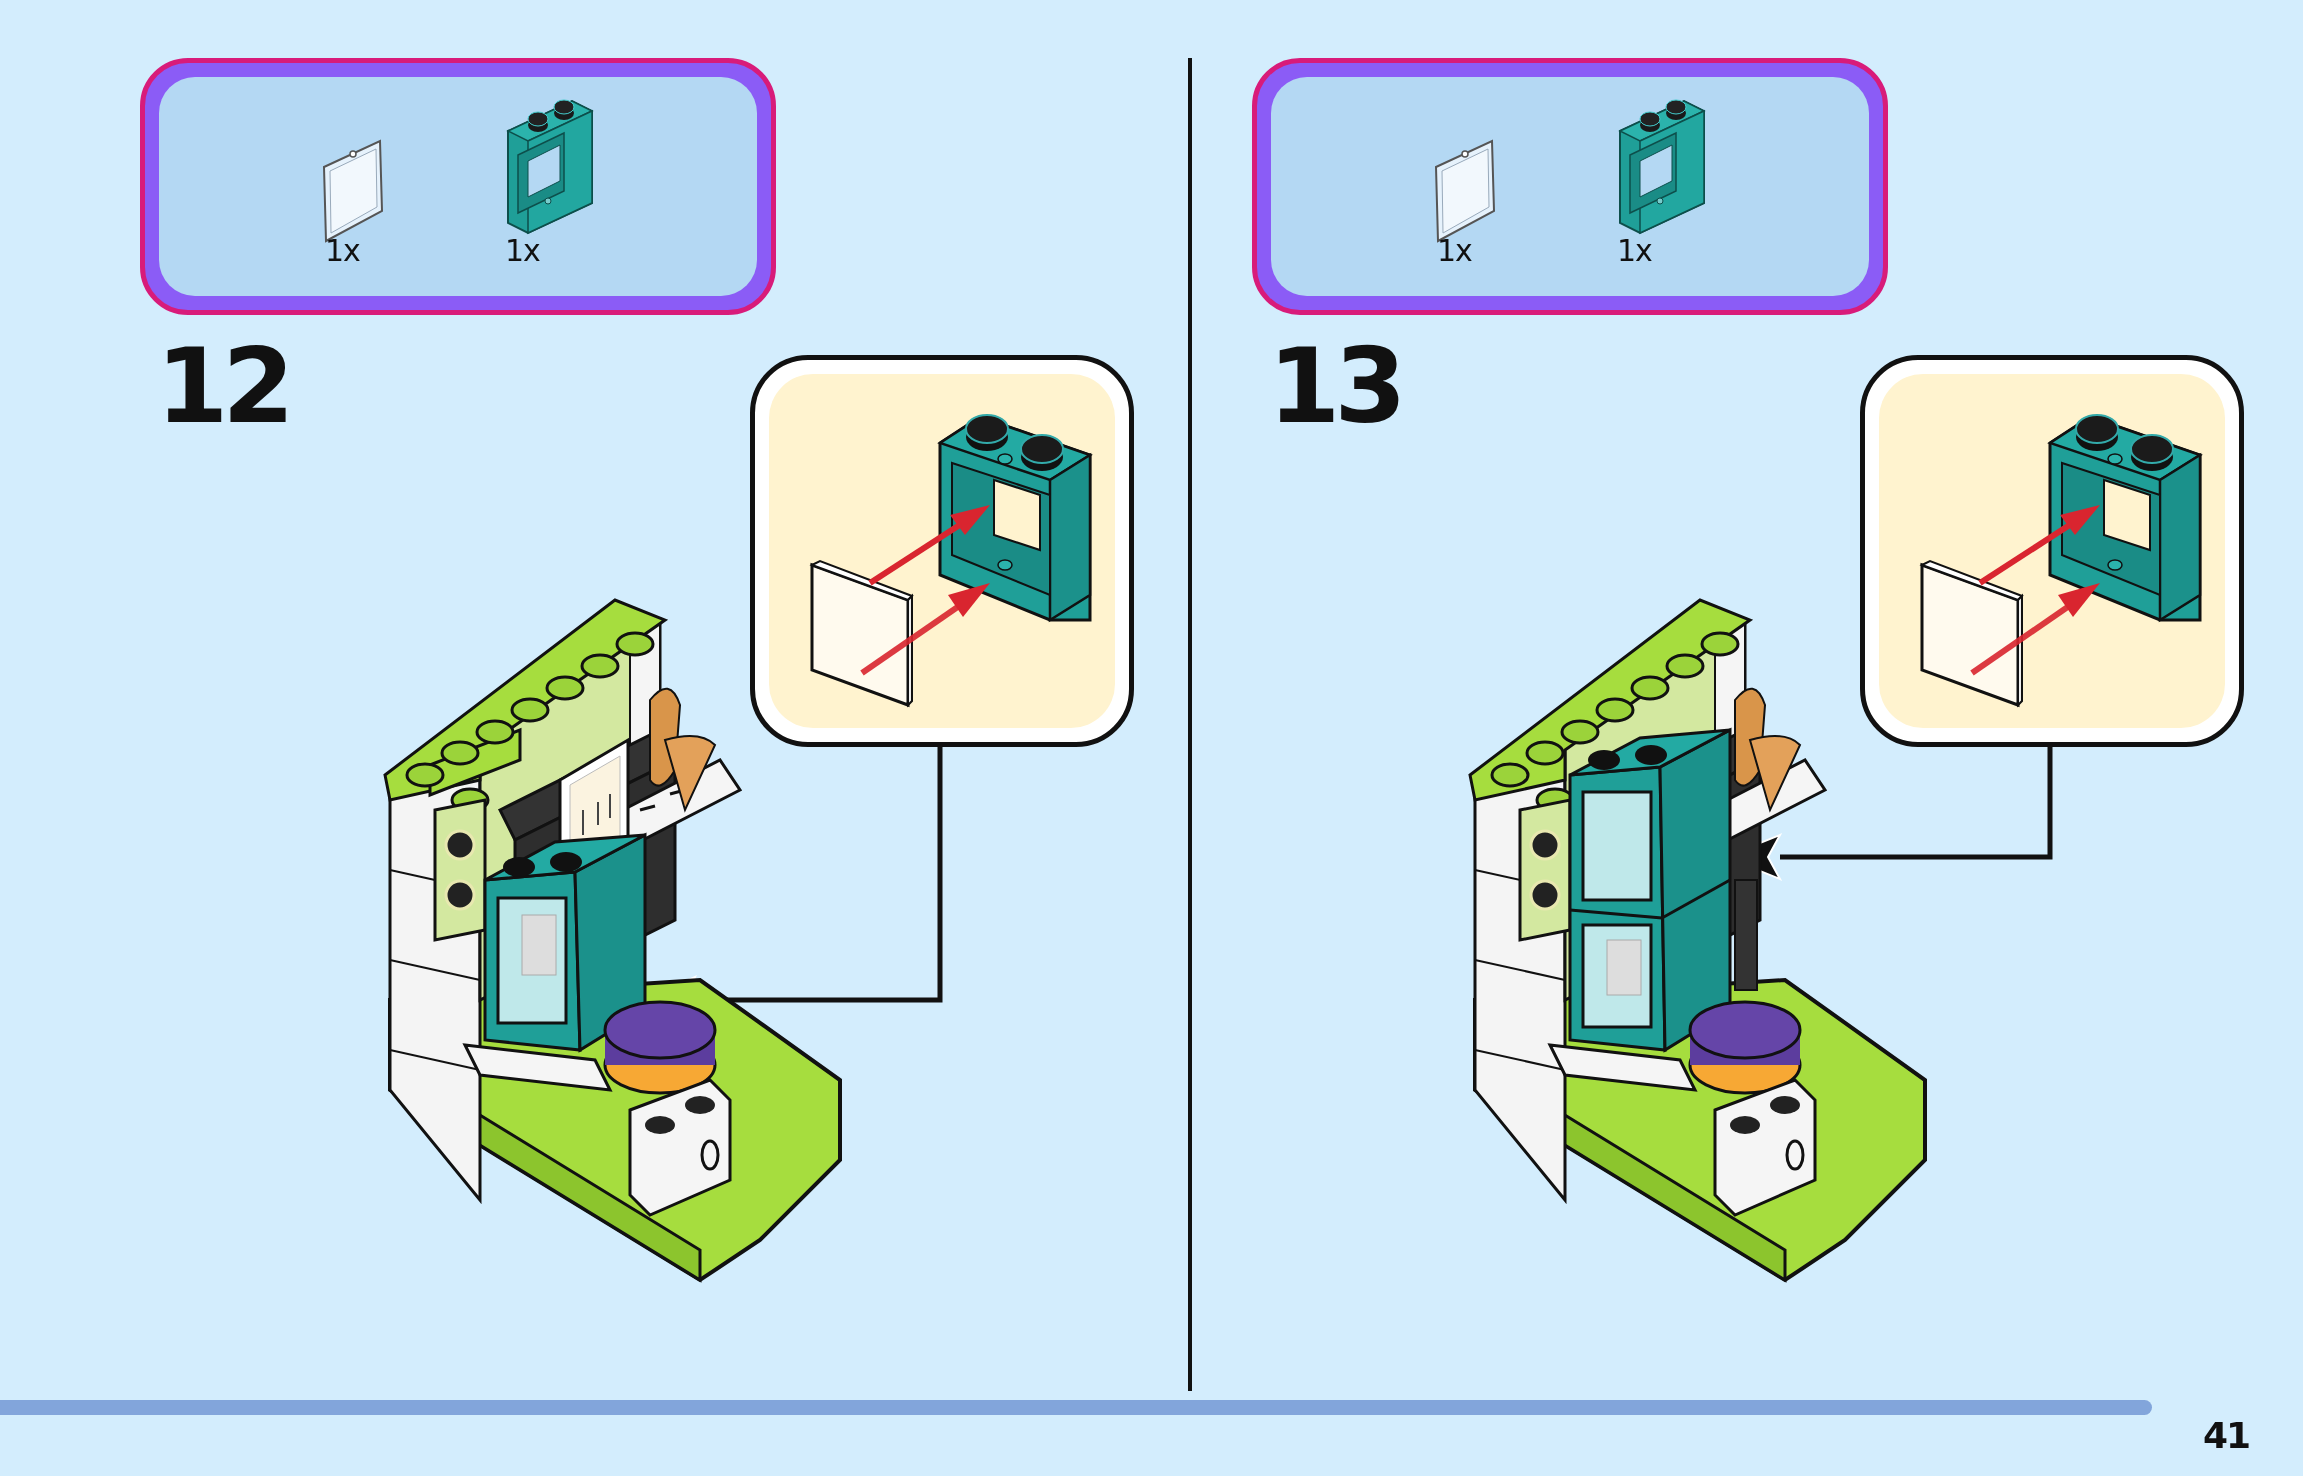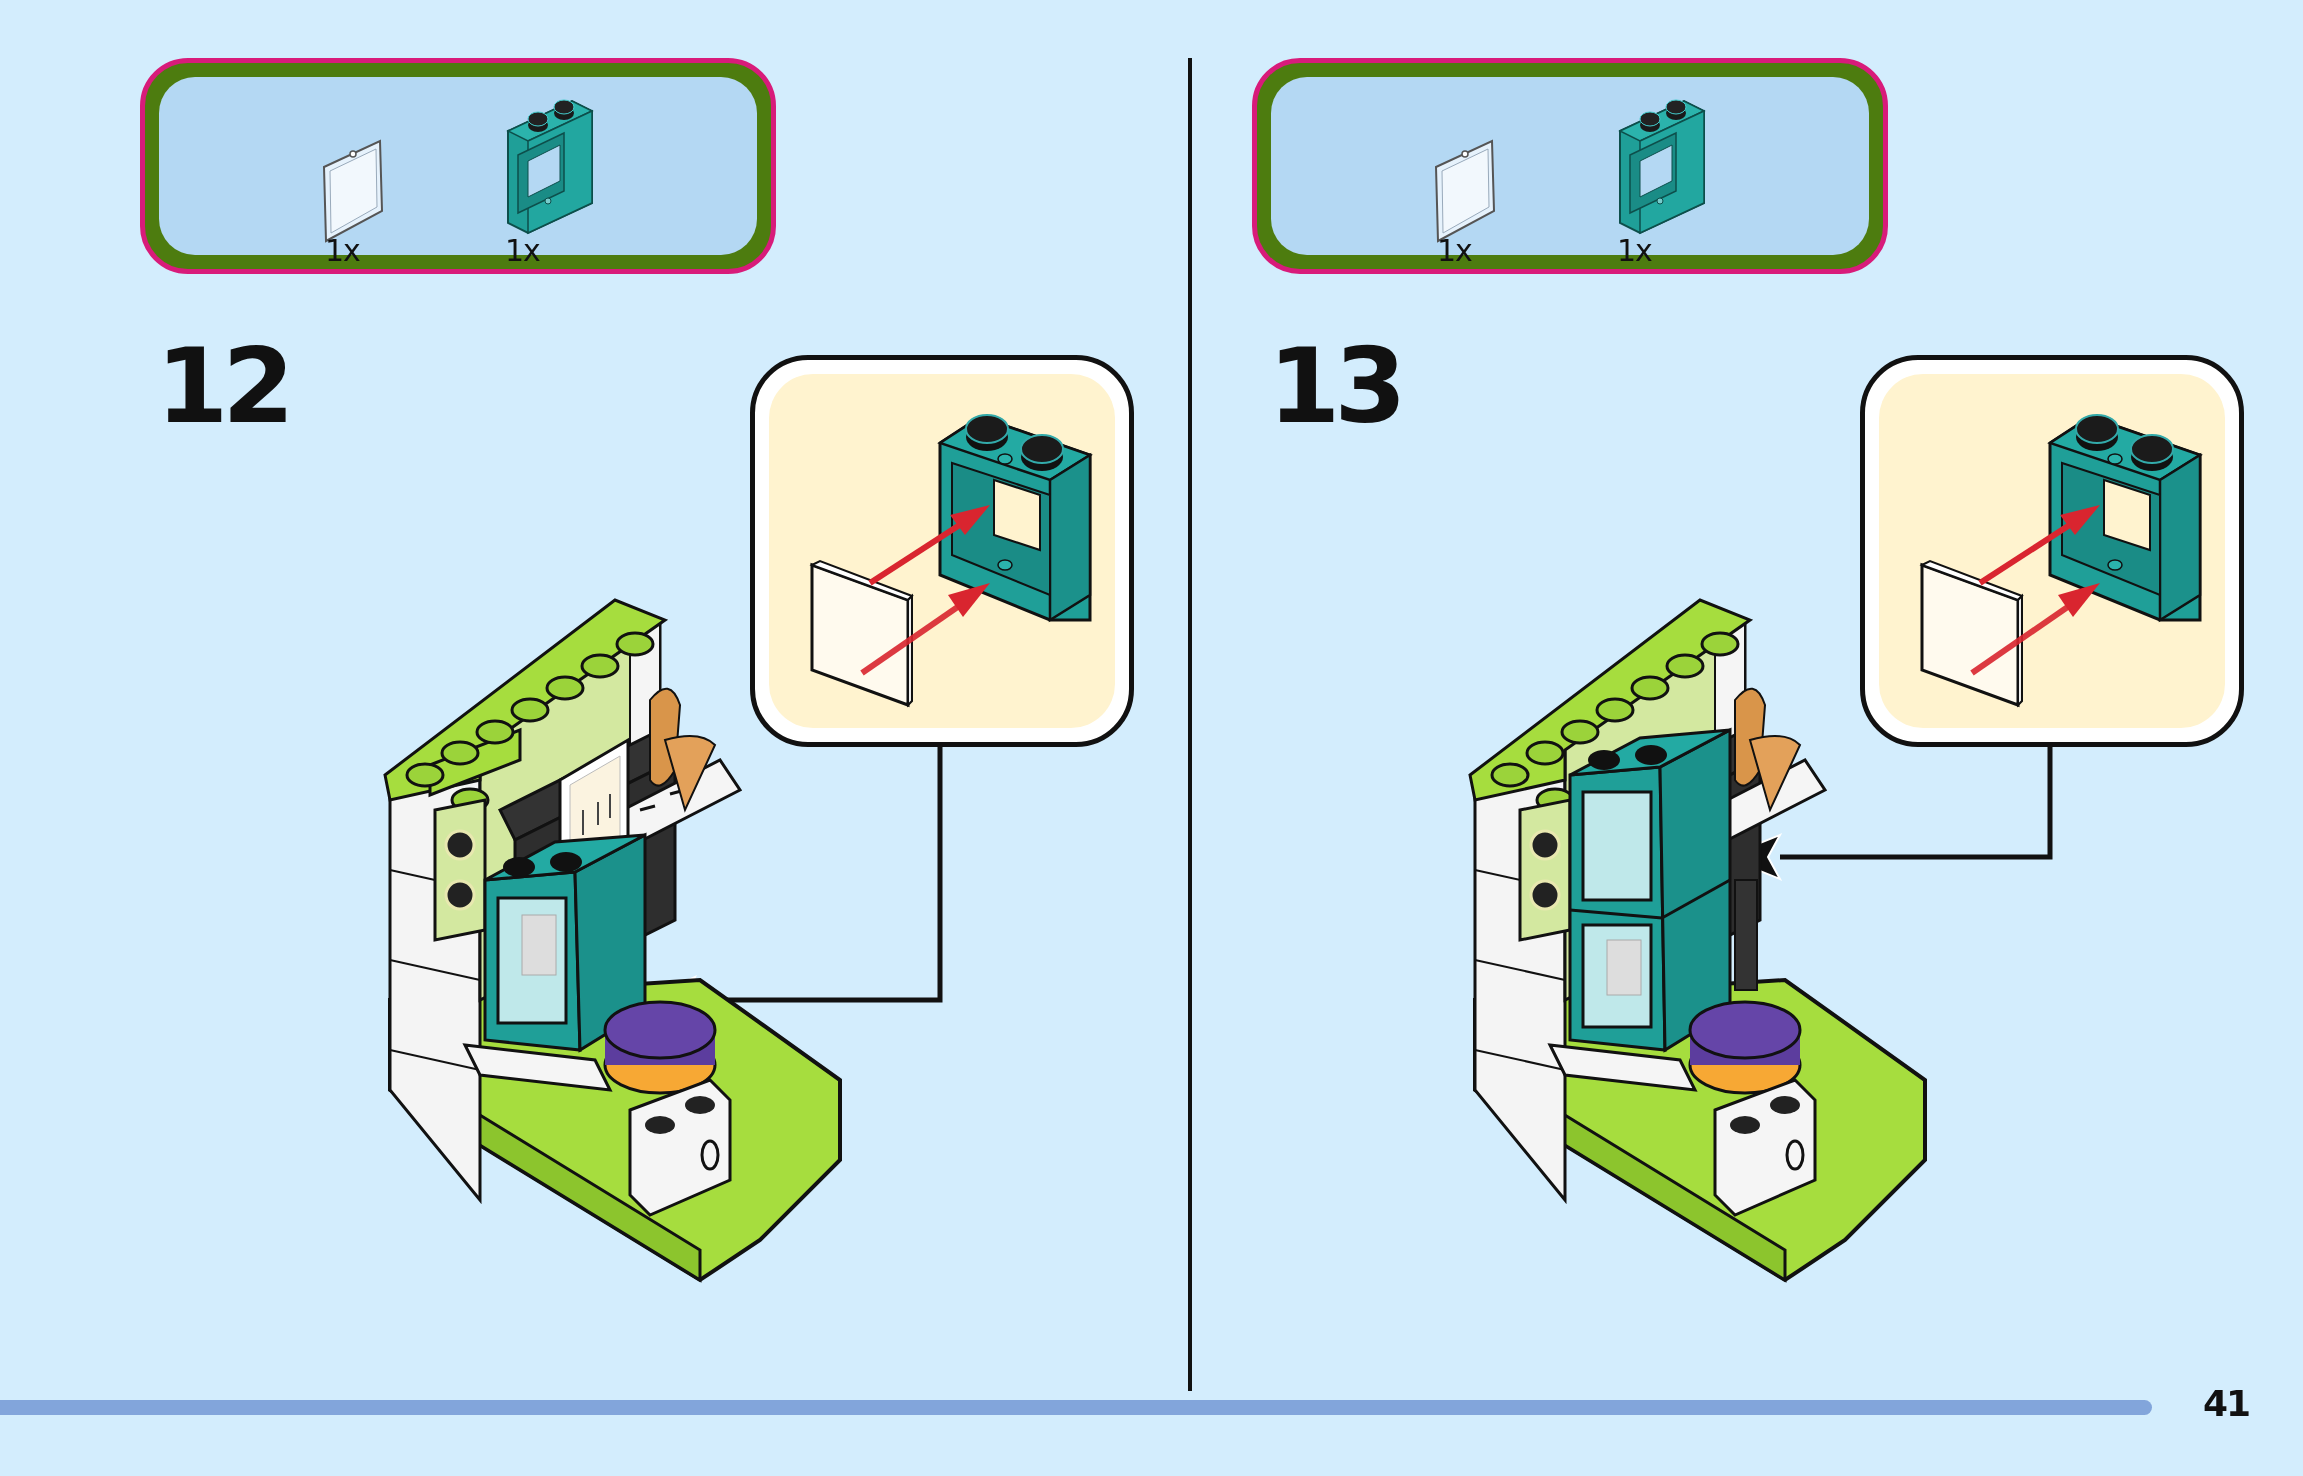--- a/index.html
+++ b/index.html
@@ -1,25 +1,25 @@
 <!DOCTYPE html>
 <html><head>
 <meta charset="utf-8">
 <style>
   html, body { margin:0; padding:0; }
   body { width:2303px; height:1476px; background:#d3edfd; position:relative; overflow:hidden; font-family:"DejaVu Sans", sans-serif; }
-  .parts-box { position:absolute; width:636px; height:216px; border:5px solid #d81b7a; border-radius:48px; background:#4d7c0f; box-sizing:border-box; }
+  .parts-box { position:absolute; width:636px; height:257px; border:5px solid #d81b7a; border-radius:48px; background:#8b5cf6; box-sizing:border-box; }
   .parts-inner { position:absolute; left:14px; top:14px; right:14px; bottom:14px; background:#b4d8f3; border-radius:36px; }
   .qty { position:absolute; font-size:30px; color:#111; font-family:"DejaVu Sans", sans-serif; letter-spacing:-1px; }
   .step-num { position:absolute; font-size:104px; font-weight:bold; color:#111; font-family:"DejaVu Sans", sans-serif; letter-spacing:-6px; line-height:1; }
   .callout { position:absolute; width:384px; height:392px; border:5px solid #111; border-radius:58px; background:#fff; box-sizing:border-box; }
   .callout-inner { position:absolute; left:14px; top:14px; right:14px; bottom:14px; background:#fff3cf; border-radius:44px; }
   .divider { position:absolute; left:1188px; top:58px; width:4px; height:1333px; background:#111; }
   .bottom-bar { position:absolute; left:0; top:1400px; width:2152px; height:15px; background:#82a5db; border-radius:0 8px 8px 0; }
-  .page-num { position:absolute; left:2203px; top:1383px; font-size:36px; font-weight:bold; color:#111; letter-spacing:-2px; }
+  .page-num { position:absolute; left:2203px; top:1415px; font-size:36px; font-weight:bold; color:#111; letter-spacing:-2px; }
   svg { position:absolute; overflow:visible; }
 </style>
 </head>
 <body>
 
 <div class="parts-box" style="left:140px;top:58px;">
   <div class="parts-inner"></div>
 
   <svg style="left:175px;top:74px;" width="70" height="110" viewBox="0 0 70 110">
     <polygon points="4,30 60,4 62,74 6,104" fill="#e6f2fc" stroke="#555" stroke-width="2"></polygon>

